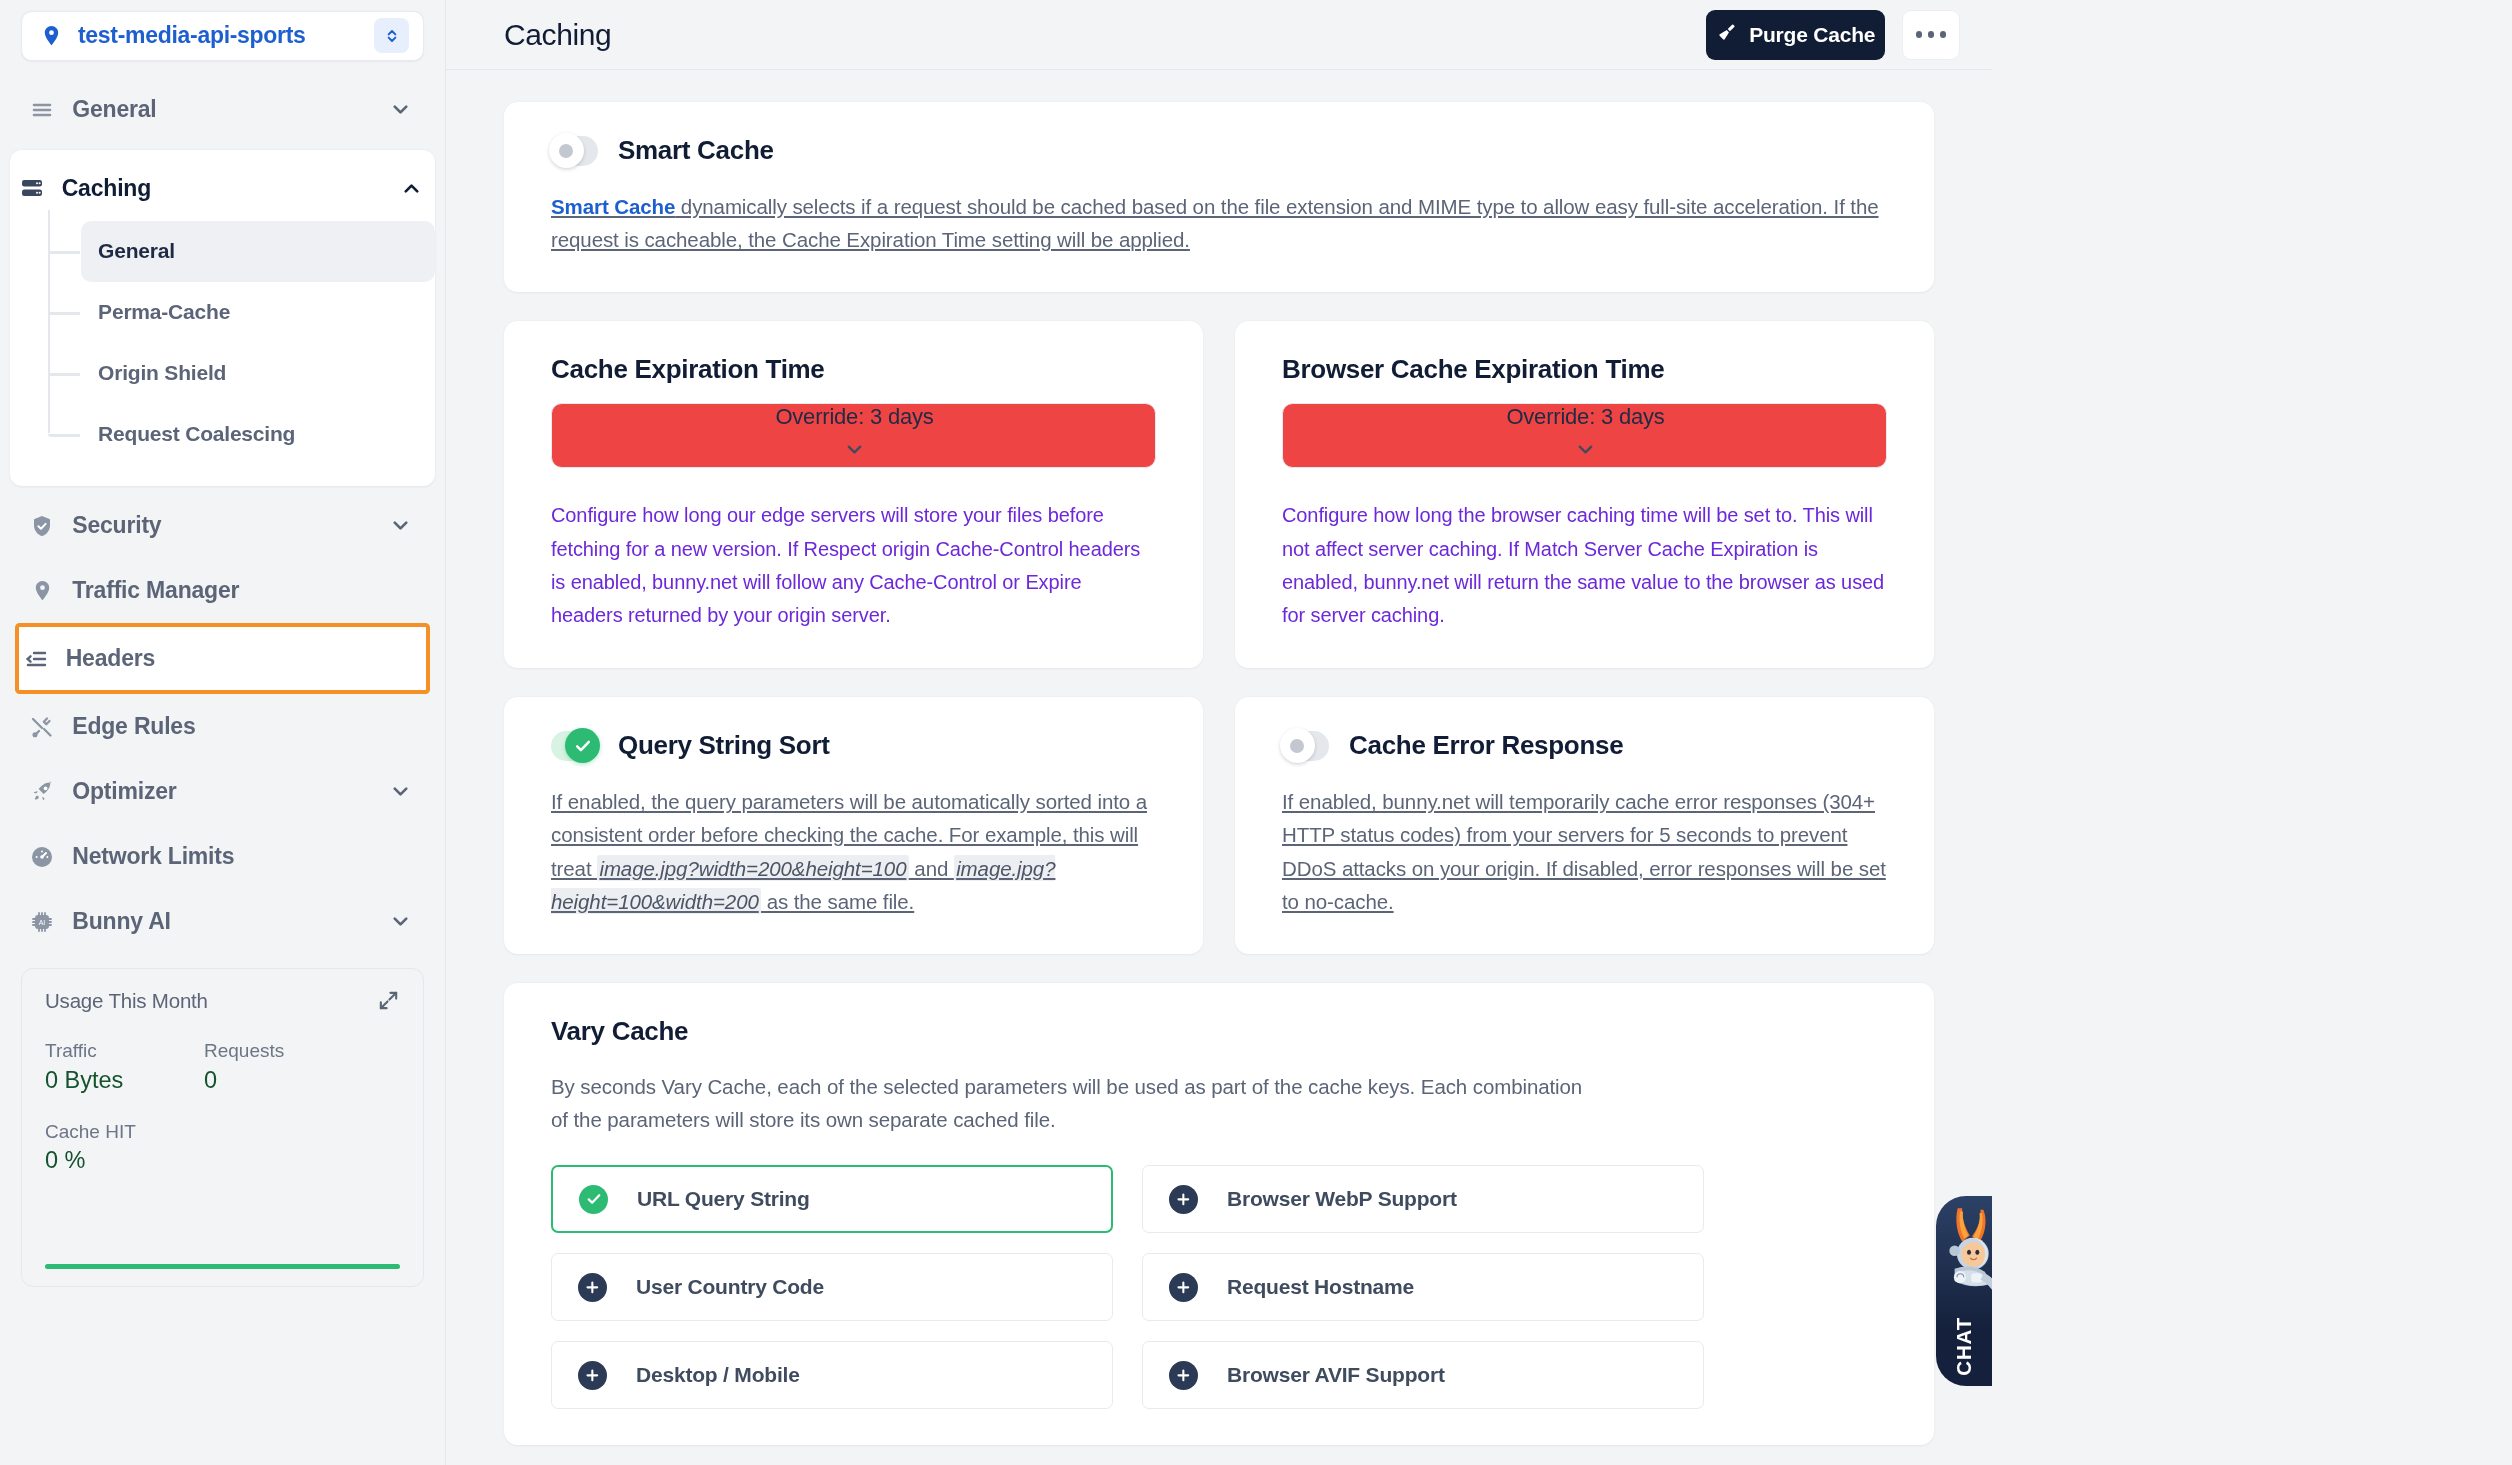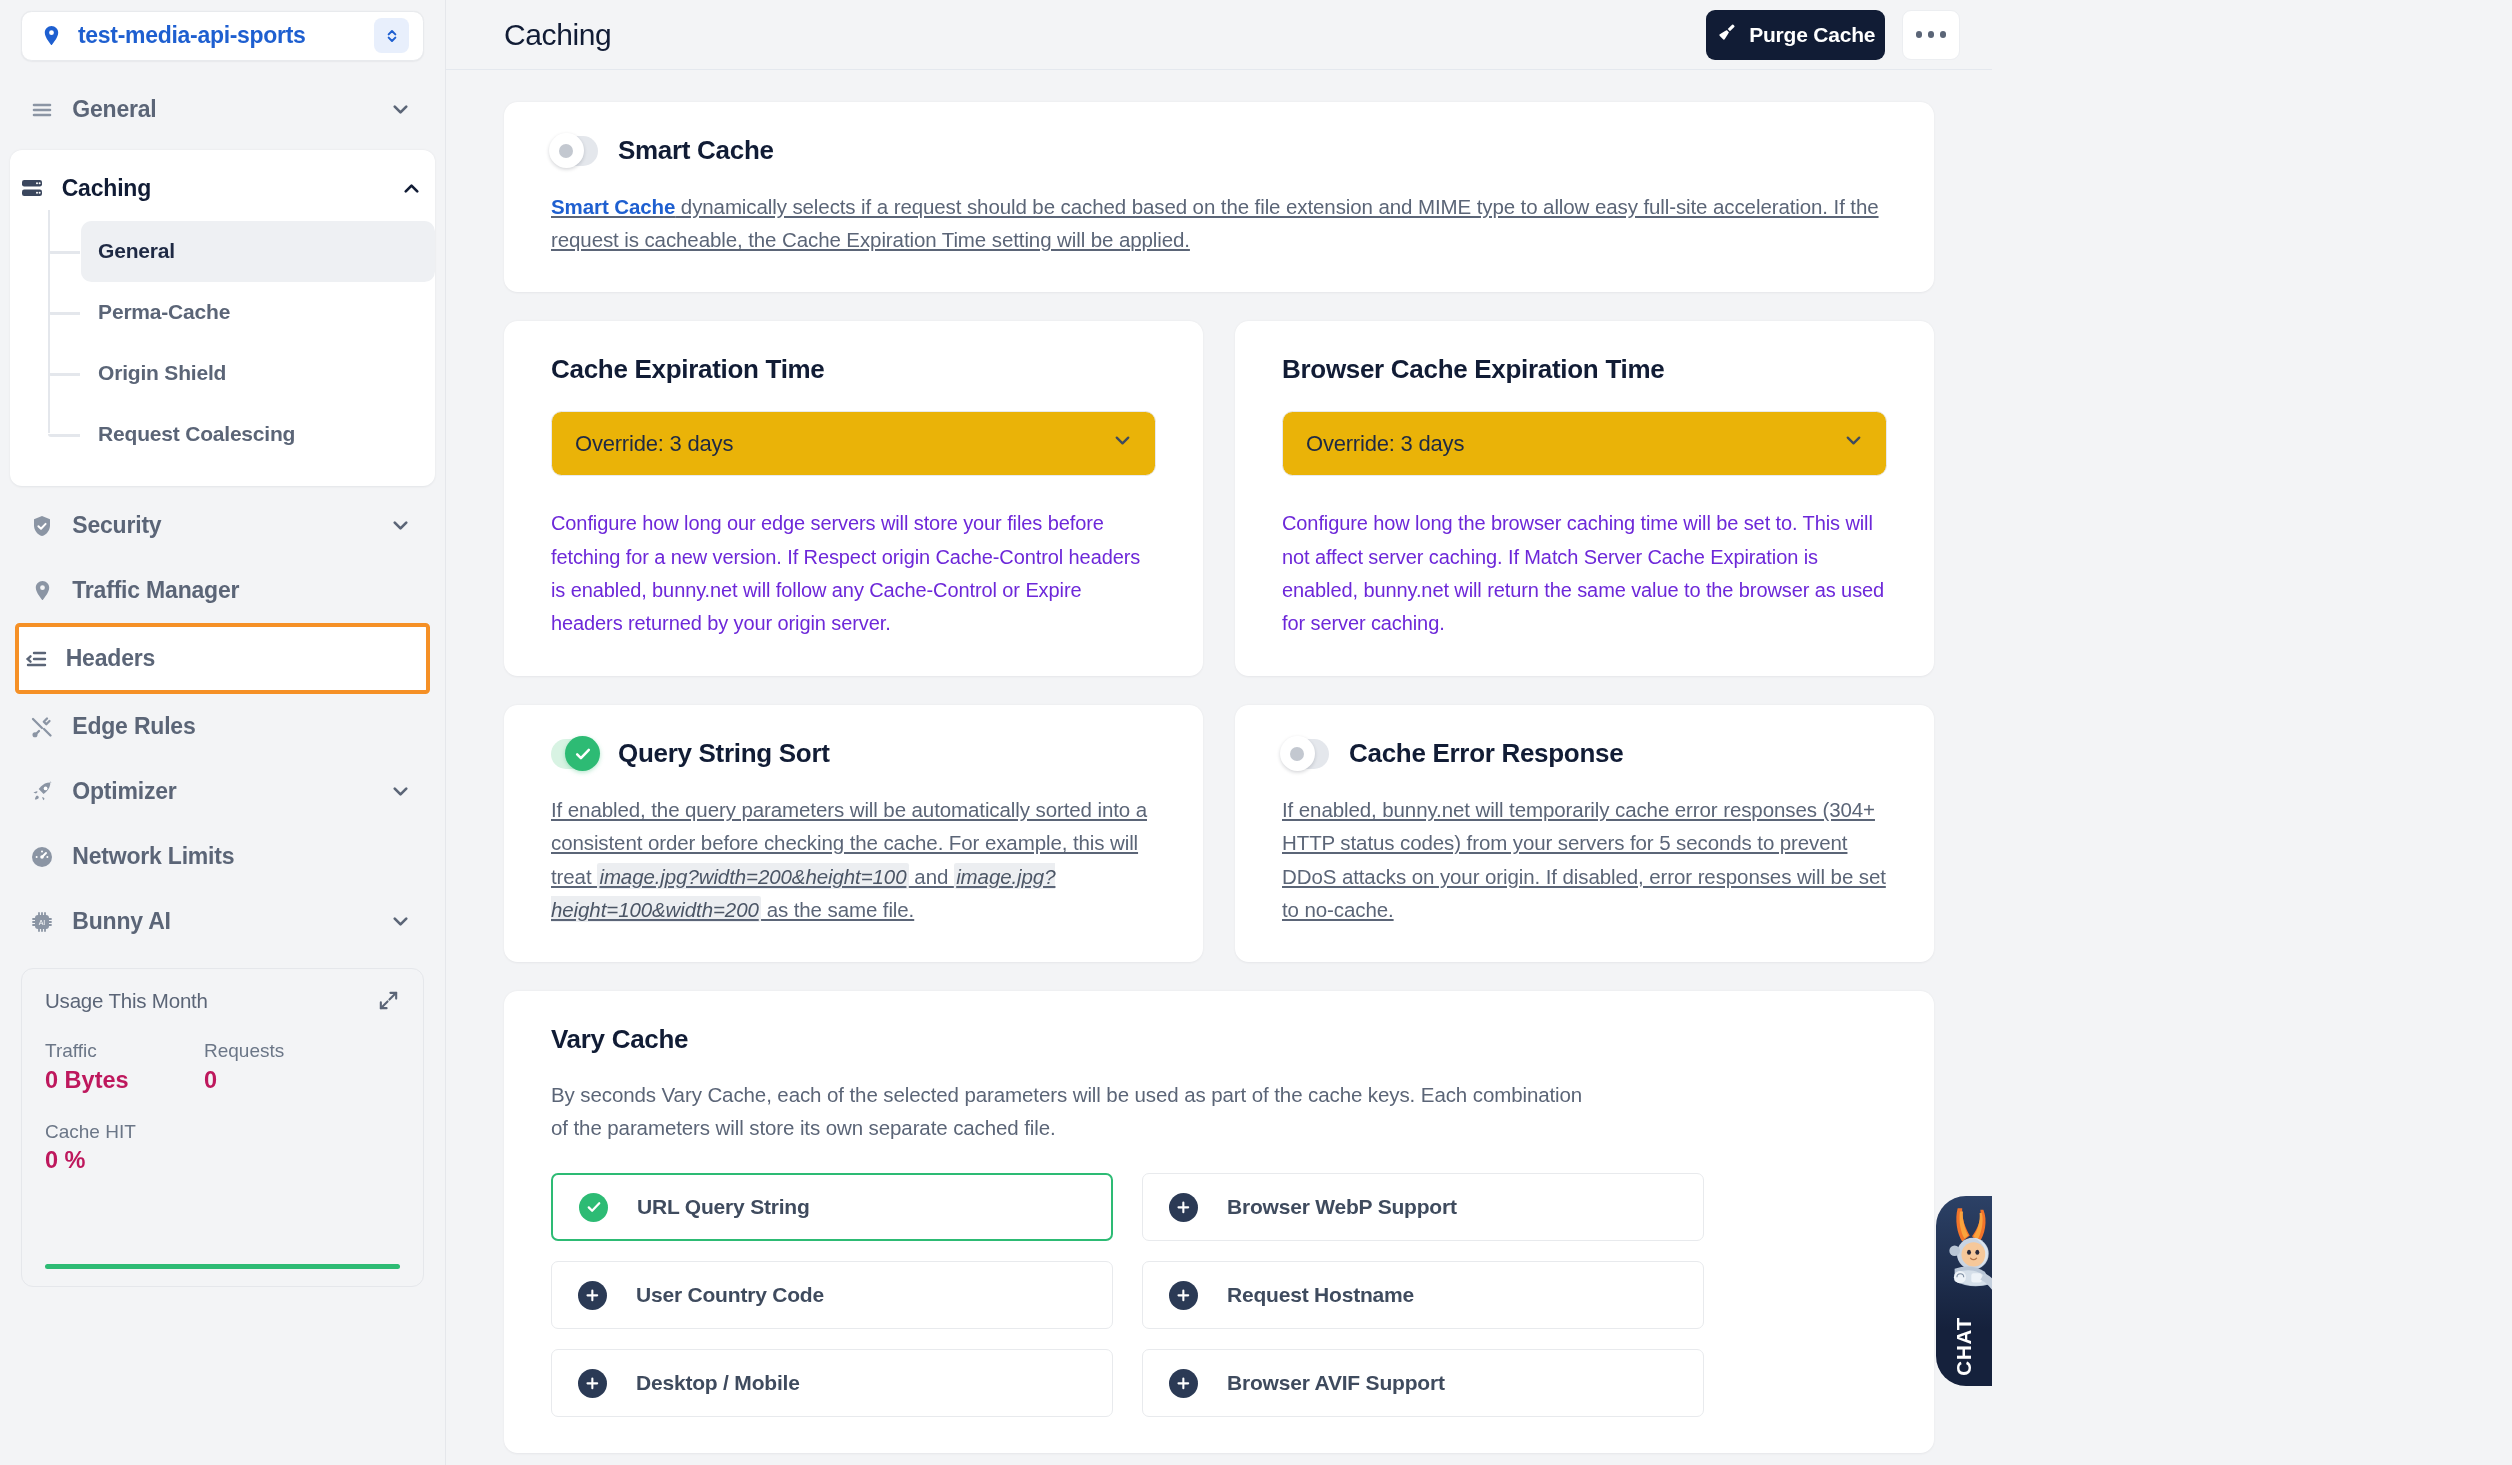--- a/index.html
+++ b/index.html
@@ -101,21 +101,21 @@
     border-radius: 12px;
     padding: 20px 23px 21px 23px;
     height: 319px;
   }
   .usage-head { display:flex; align-items:flex-start; justify-content: space-between; }
   .usage-title { font-size: 20.5px; color: #5b6577; letter-spacing: -0.2px; }
   .expand-icon { width: 23px; height: 23px; }
   .usage-grid { display: flex; margin-top: 27px; }
   .usage-metric { width: 159px; }
   .metric-label { font-size: 19px; color: #6b7687; }
-  .metric-value { font-size: 23.5px; font-weight: bold; color: #be185d; margin-top: 4.6px; }
+  .metric-value { font-size: 23.5px; font-weight: normal; color: #14532d; margin-top: 4.6px; }
   .usage-bar {
     position: absolute; left: 23px; right: 23px; bottom: 16.7px;
     height: 5.3px; border-radius: 3px; background: #2dbb74;
   }
 
   
   .main { flex: 1 1 auto; height: 100%; background: #f3f4f6; position: relative; overflow: hidden;}
   .topbar {
     height: 70px; display: flex; align-items: center;
     padding: 0 32px 0 58px;
@@ -172,24 +172,24 @@
     font-size: 20.5px; line-height: 1.62; color: #5b6577; letter-spacing: -0.1px; text-decoration: underline;
   }
   .card-desc b { color: #1e5fd0; }
   .code {
     font-style: italic; background: #eceef1; color: #4b5565;
     padding: 1.5px 2.3px; border-radius: 2.3px;
   }
 
   .card-title { font-size: 26px; font-weight: bold; color: #111c35; letter-spacing: -0.3px; }
   .select {
-    margin-top: 26px;
+    margin-top: 18px;
     height: 65px; border: 1.5px solid #e8eaed; border-radius: 10.6px;
     display: flex; align-items: center; padding: 0 21px 0 23px;
-    font-size: 22px; color: #1f2a44; cursor: pointer; background: #eab308;
+    font-size: 22px; color: #1f2a44; cursor: pointer; background: #ef4444; flex-direction: column;
   }
   .select .sv { flex: 1 1 auto; letter-spacing: -0.2px; }
   .select-desc { margin-top: 31px; font-size: 20px; line-height: 1.66; color: #6d28d9; letter-spacing: -0.1px;}
 
   .vary-desc { margin-top: 23px; font-size: 20.5px; line-height: 1.62; color: #5b6577; letter-spacing: -0.1px; max-width: 1033px;}
   .vary-grid {
     margin-top: 29px;
     display: grid; grid-template-columns: 562px 562px; gap: 20px 29px;
   }
   .vary-opt {

